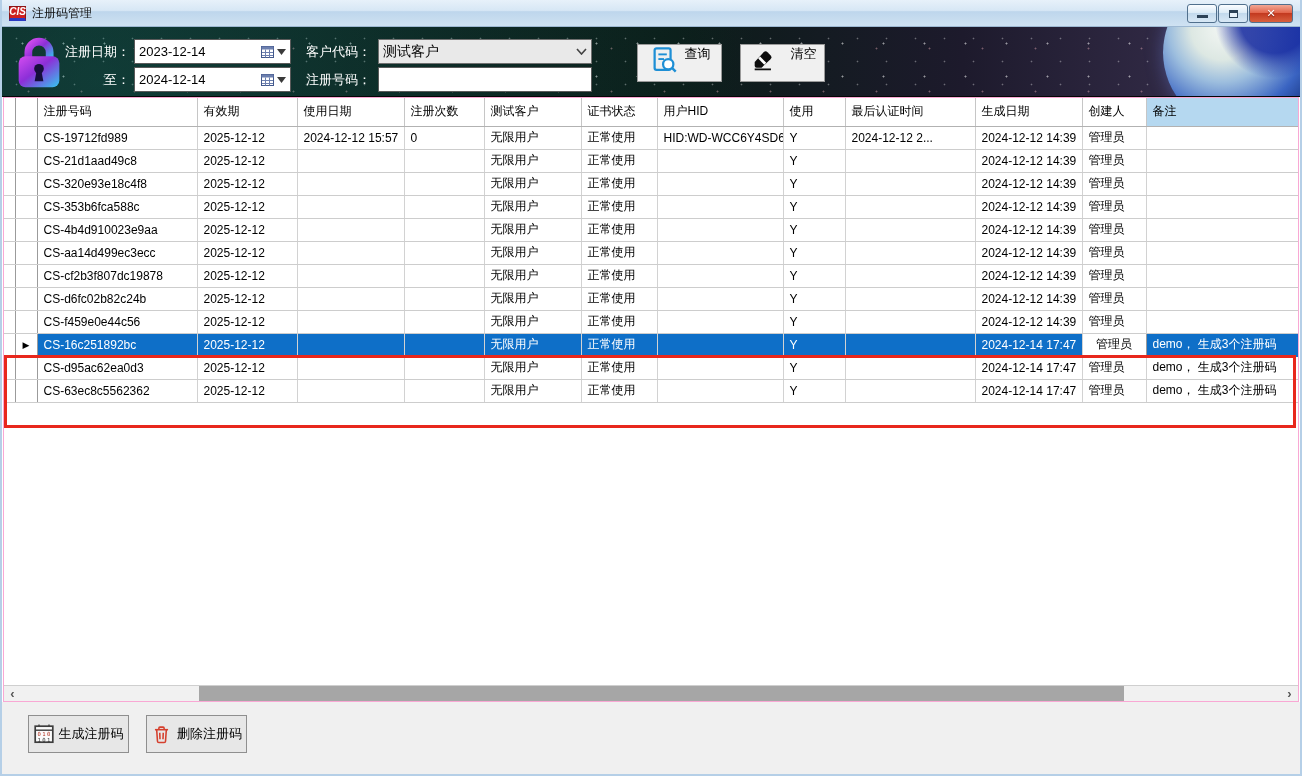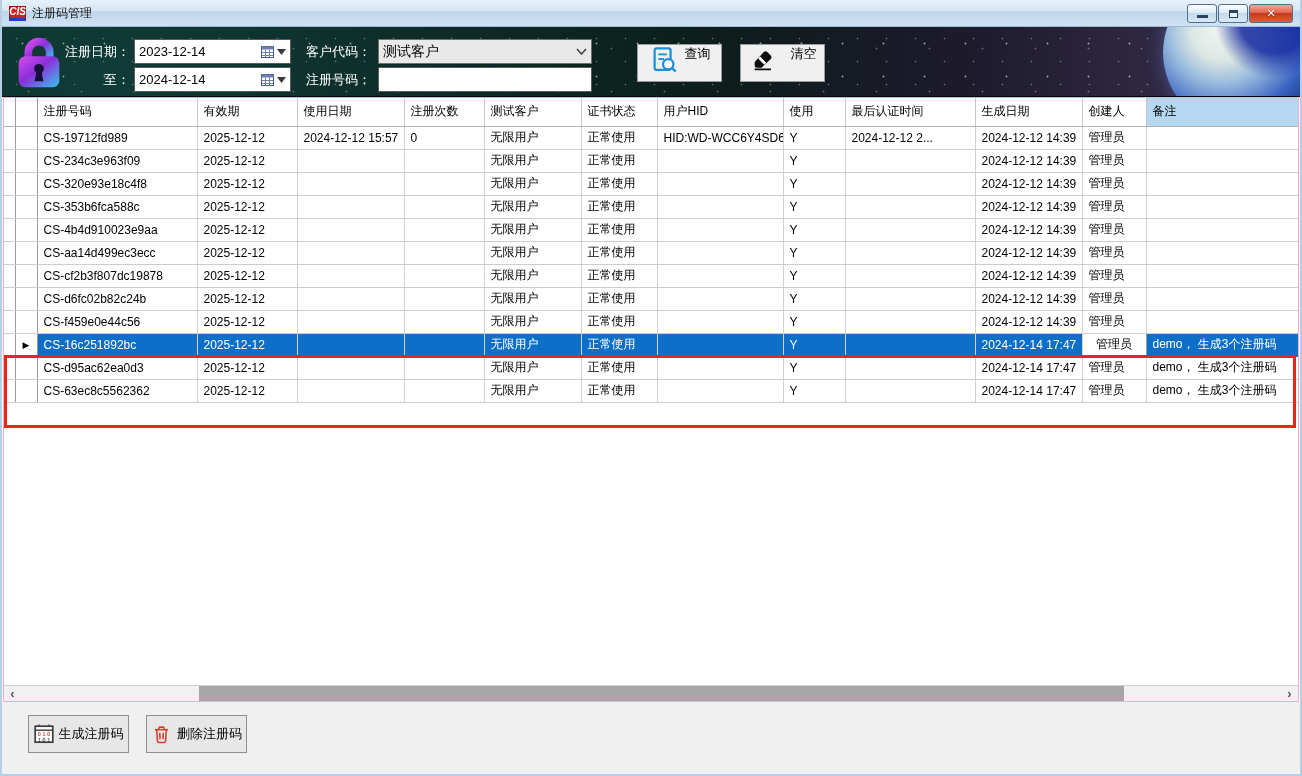--- a/index.html
+++ b/index.html
@@ -276,21 +276,21 @@
             <td>HID:WD-WCC6Y4SD6A...</td>
             <td>Y</td>
             <td>2024-12-12 2...</td>
             <td>2024-12-12 14:39</td>
             <td>管理员</td>
             <td></td>
           </tr>
           <tr>
             <td class="keep"></td>
             <td class="keep ind"></td>
-            <td>CS-234c3e963f09</td>
+            <td>CS-21d1aad49c8</td>
             <td>2025-12-12</td>
             <td></td>
             <td></td>
             <td>无限用户</td>
             <td>正常使用</td>
             <td></td>
             <td>Y</td>
             <td></td>
             <td>2024-12-12 14:39</td>
             <td>管理员</td>

